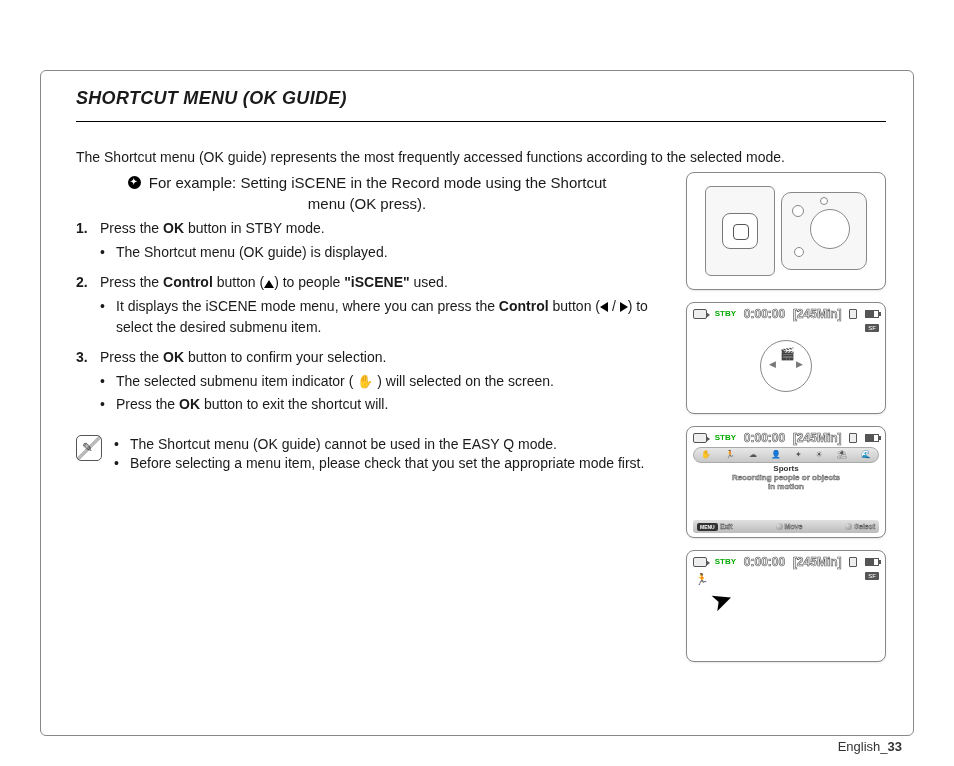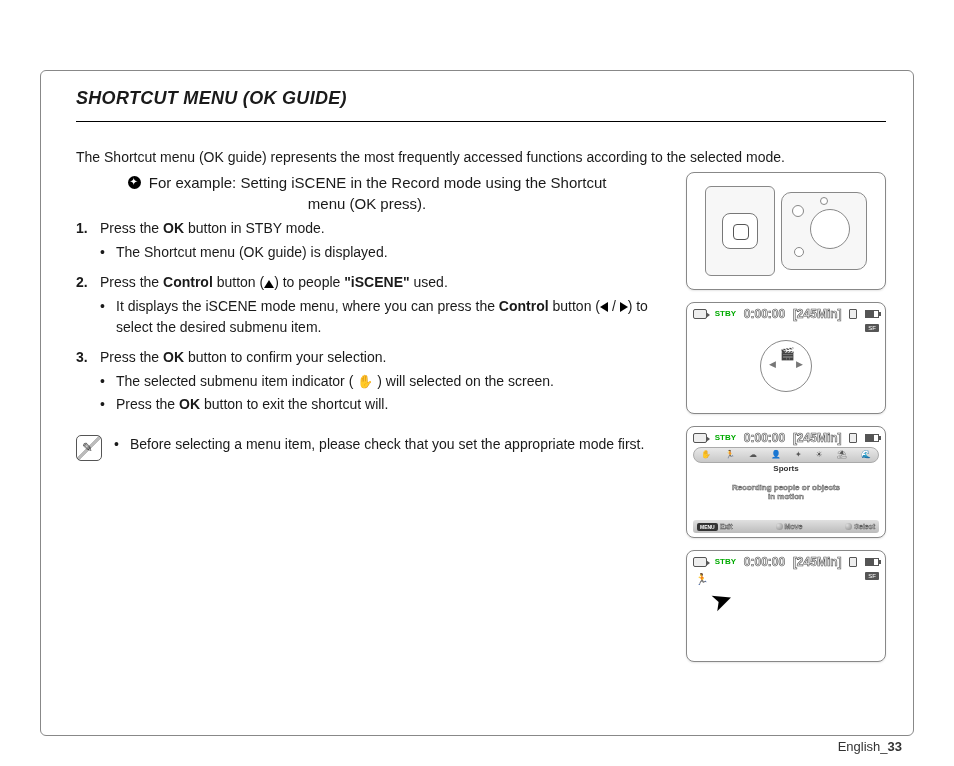--- a/index.html
+++ b/index.html
@@ -337,21 +337,20 @@
     font-size: 8px;
     font-weight: bold;
     margin-top: 1px;
   }
   .rec-text {
     text-align: center;
     font-size: 8px;
     font-weight: bold;
     color: #ccc;
     -webkit-text-stroke: 0.5px #666;
-    margin-top: 10px;
     line-height: 1.2;
   }
   .bottom-bar {
     position: absolute;
     bottom: 4px;
     left: 6px;
     right: 6px;
     background: linear-gradient(#e0e0e0, #bcbcbc);
     border-radius: 3px;
     height: 13px;
@@ -438,20 +437,21 @@
             <li>
               <span>Press the </span><b>OK</b><span> button to exit the shortcut will.</span>
             </li>
           </ul>
         </li>
       </ol>
 
       <div class="note-box">
         <div class="note-icon"></div>
         <ul>
+          <li>The Shortcut menu (OK guide) cannot be used in the EASY Q mode.</li>
           <li>Before selecting a menu item, please check that you set the appropriate mode first.</li>
         </ul>
       </div>
 
     </div>
 
     <div class="right">
 
       <div class="illus illus-device">
         <div class="device-body">

